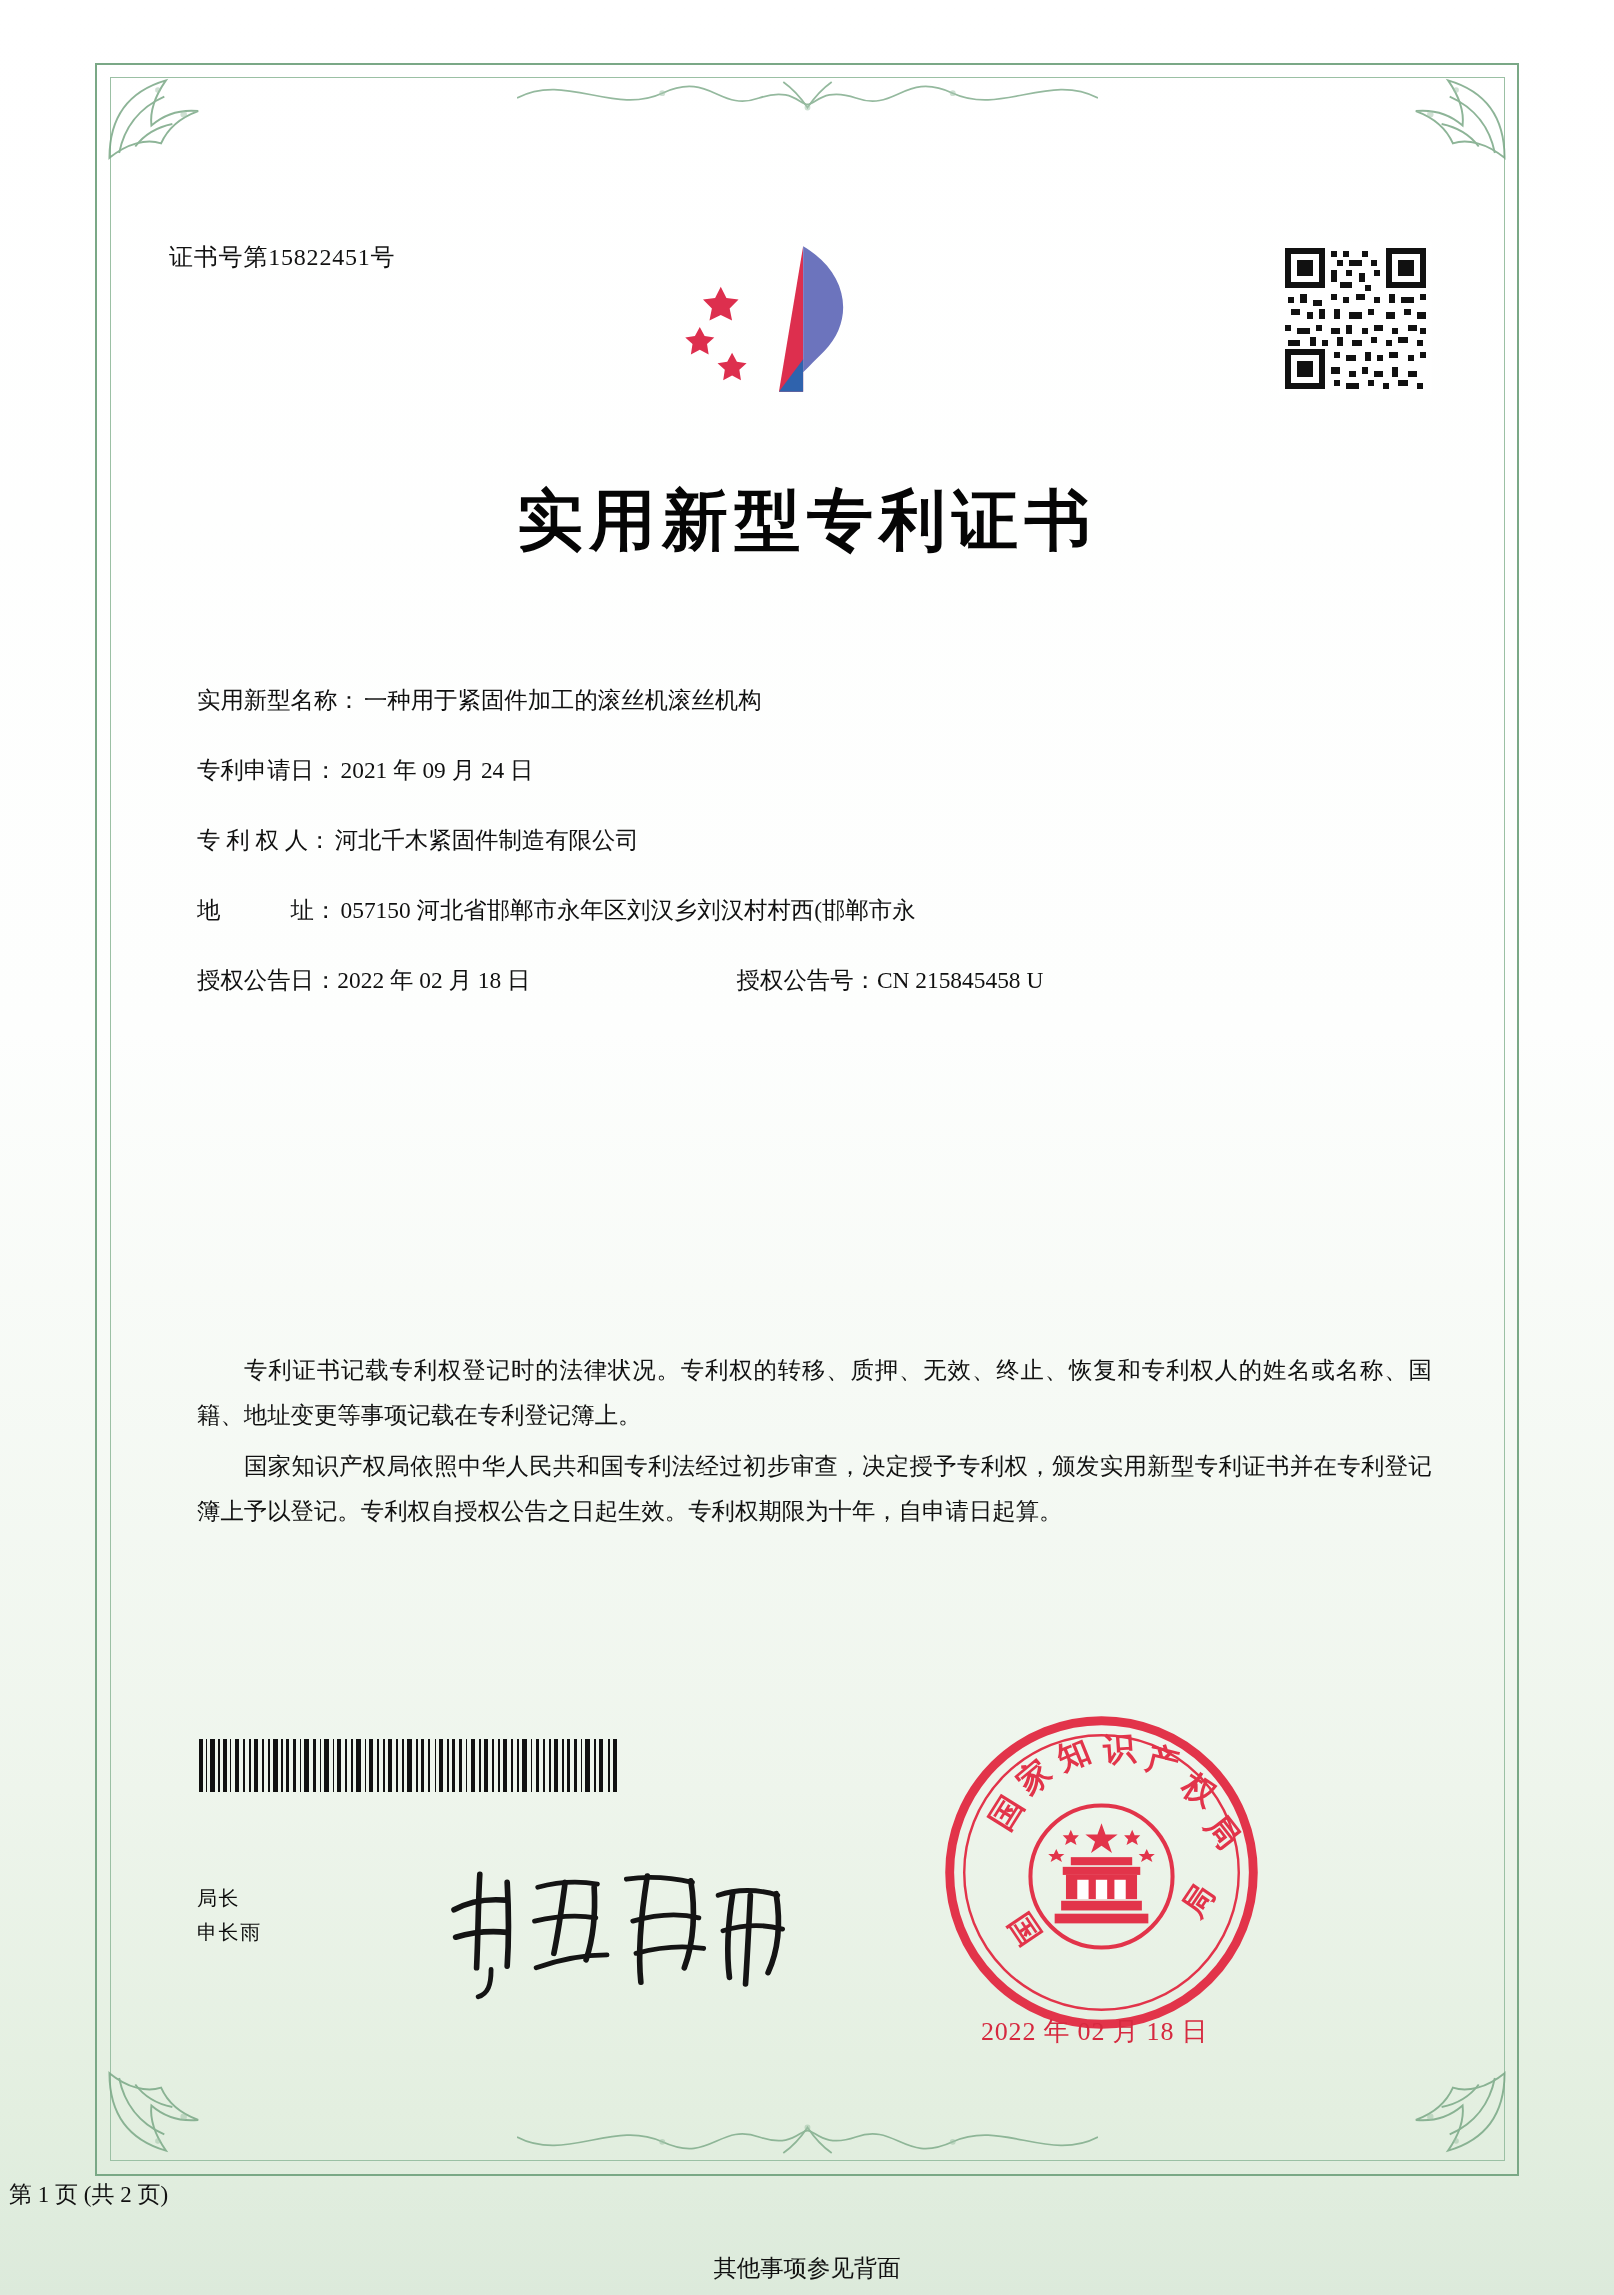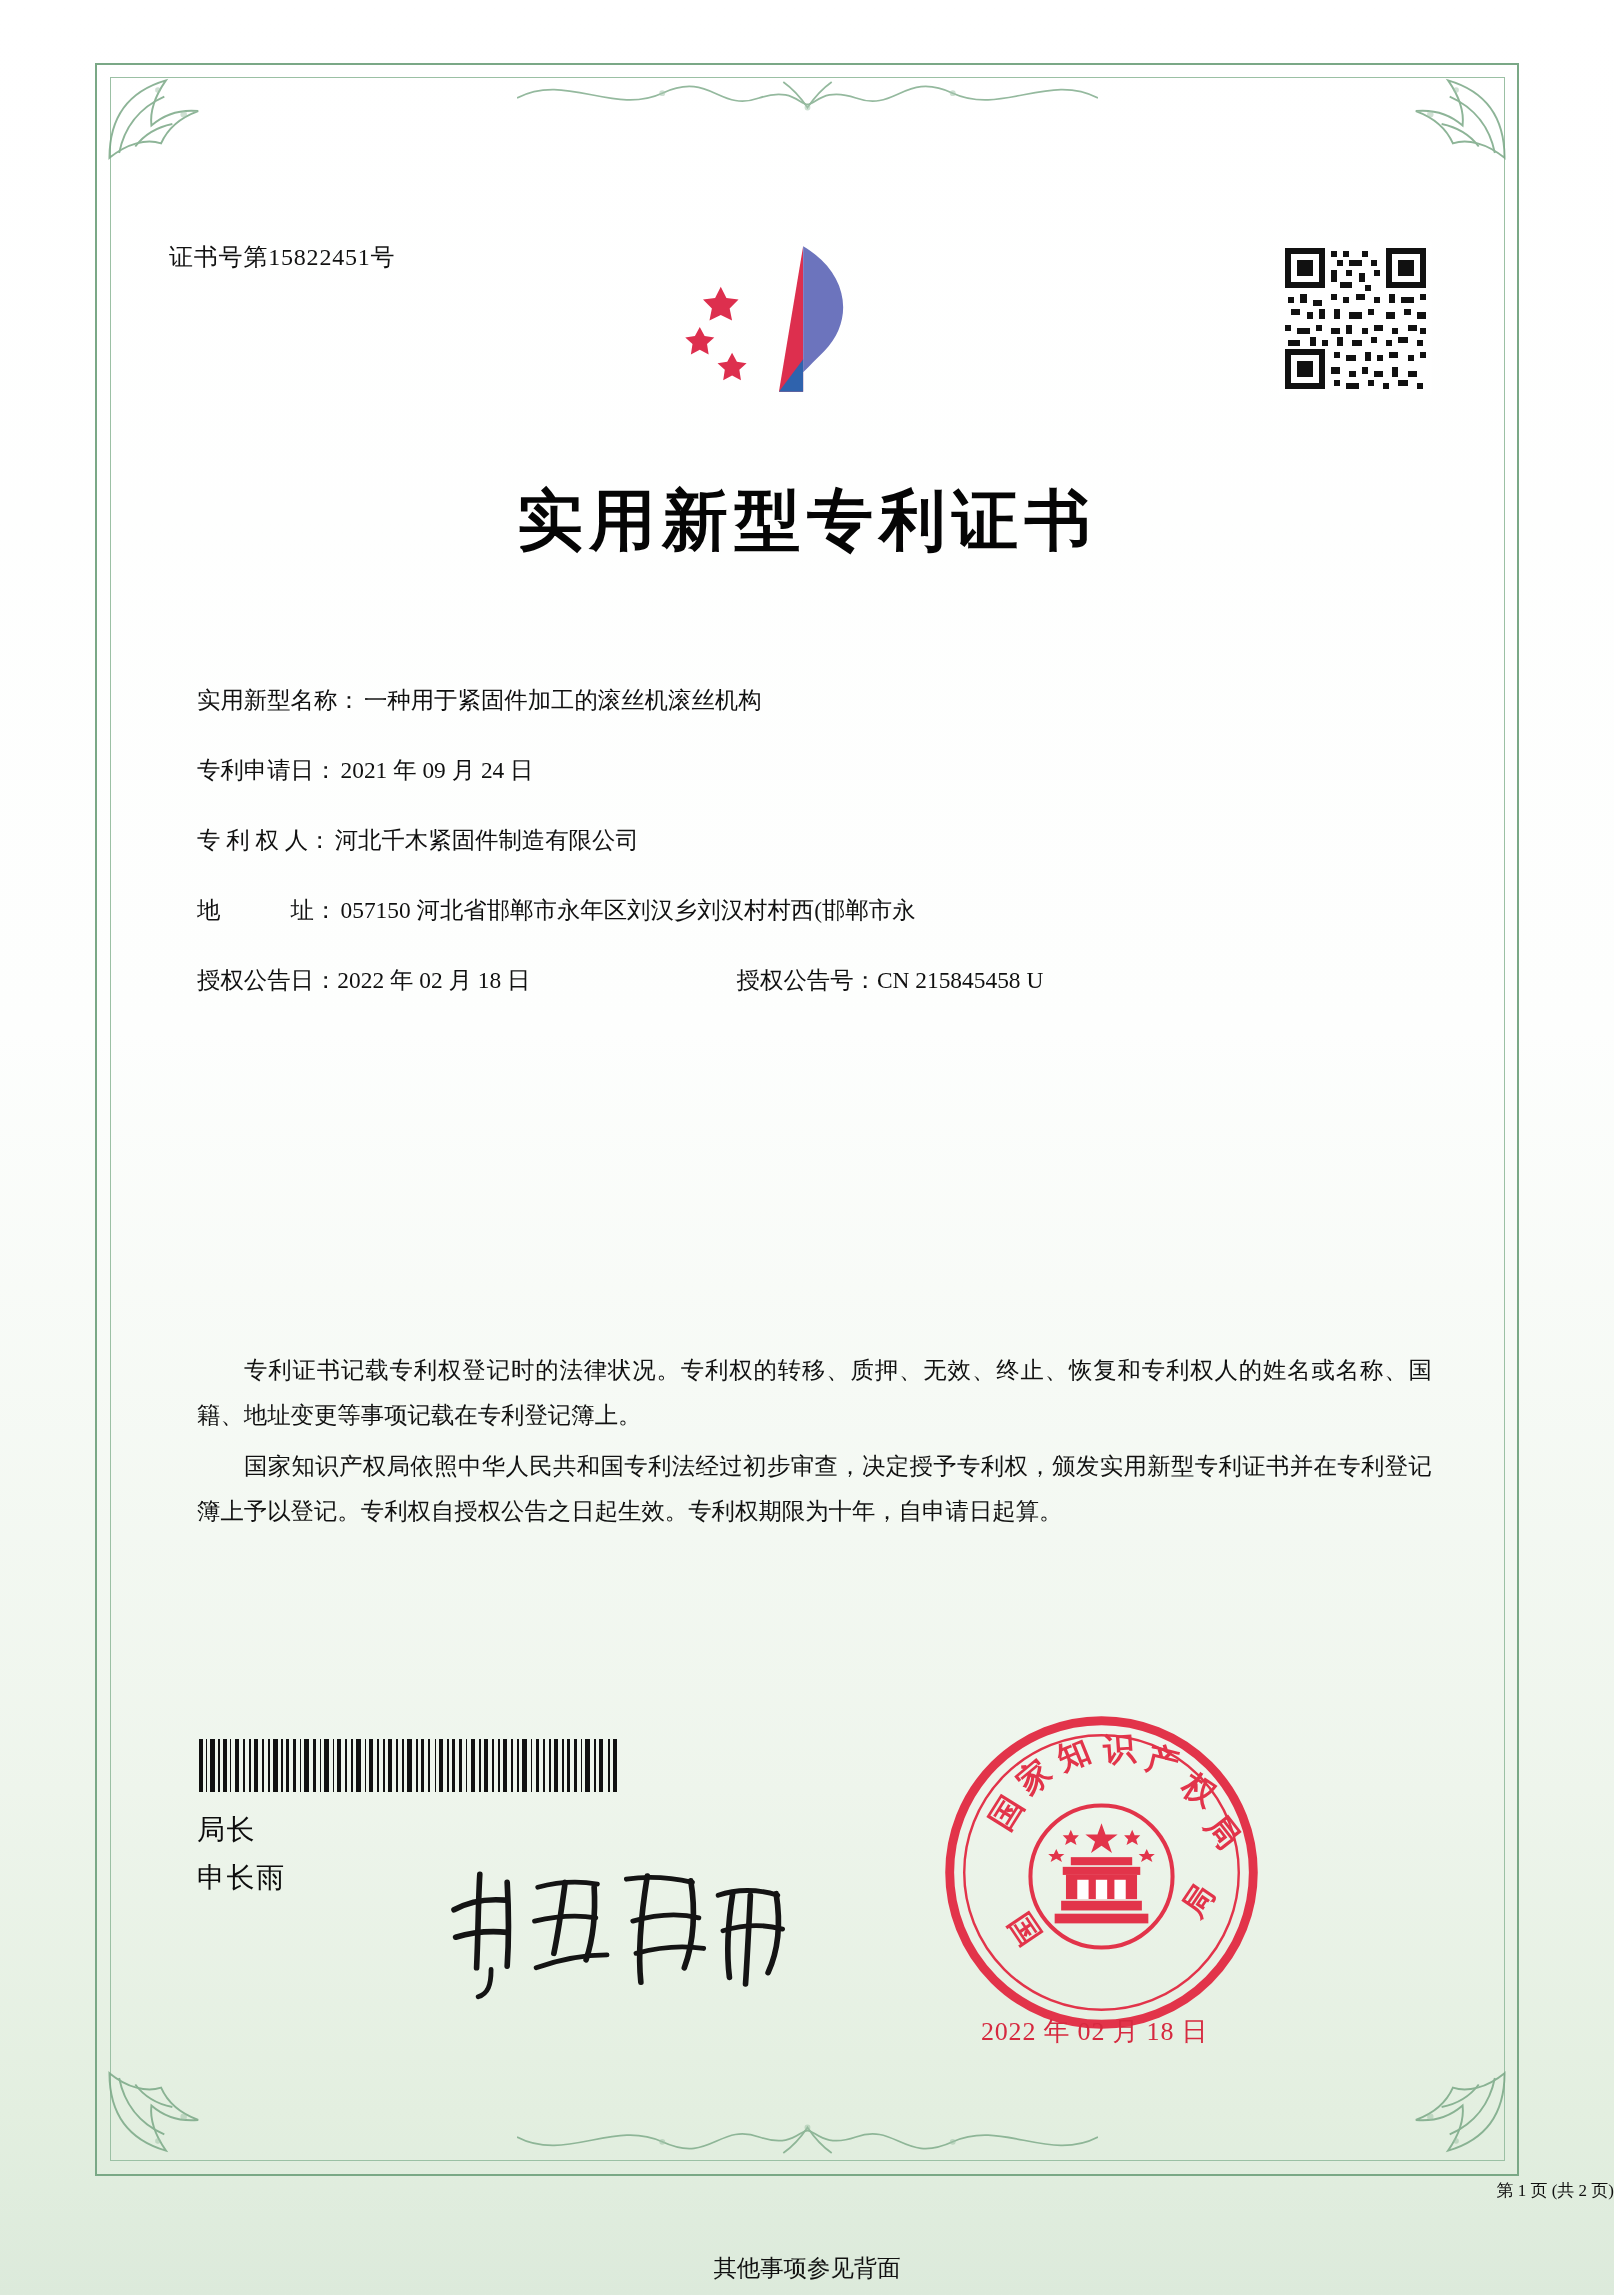--- a/index.html
+++ b/index.html
@@ -170,22 +170,22 @@
     top: 1739px;
     width: 420px;
     height: 53px;
   }
   .barcode svg { width: 100%; height: 100%; display: block; }
 
   
   .sig-label {
     position: absolute;
     left: 197px;
-    top: 1806px;
-    font-size: 28px;
+    top: 1881px;
+    font-size: 20px;
     line-height: 1.7;
     color: #0d0d0d;
   }
   .sig-label div { letter-spacing: 1.6px; }
 
   .signature {
     position: absolute;
     left: 436px;
     top: 1847px;
     width: 363px;
@@ -212,22 +212,22 @@
     letter-spacing: 0.8px;
     white-space: nowrap;
   }
 
   
   .page-num {
     position: absolute;
     left: 9px;
     right: 0;
     top: 2179px;
-    text-align: right;
-    font-size: 17px;
+    text-align: left;
+    font-size: 23px;
     color: #111;
   }
   .back-note {
     position: absolute;
     left: 0;
     right: 0;
     top: 2252px;
     text-align: center;
     font-size: 23.4px;
     color: #111;

